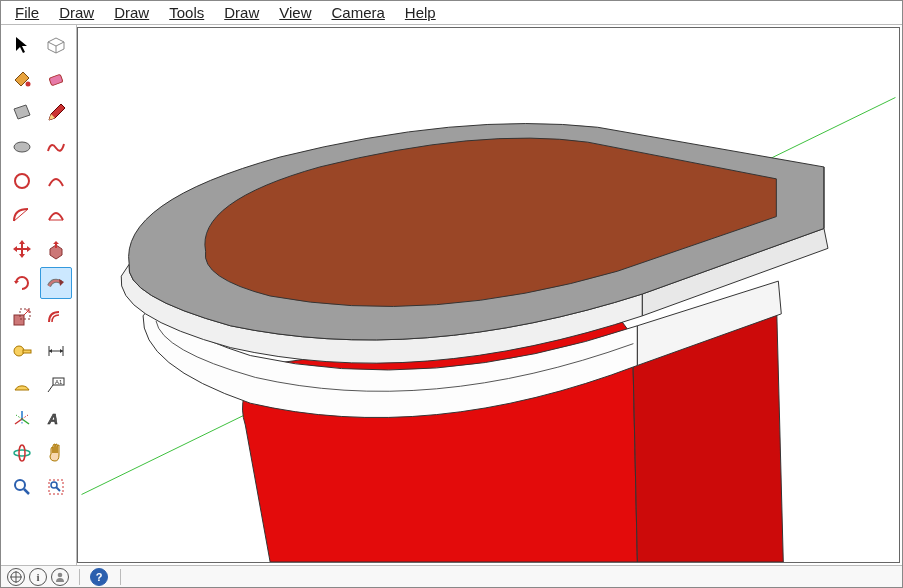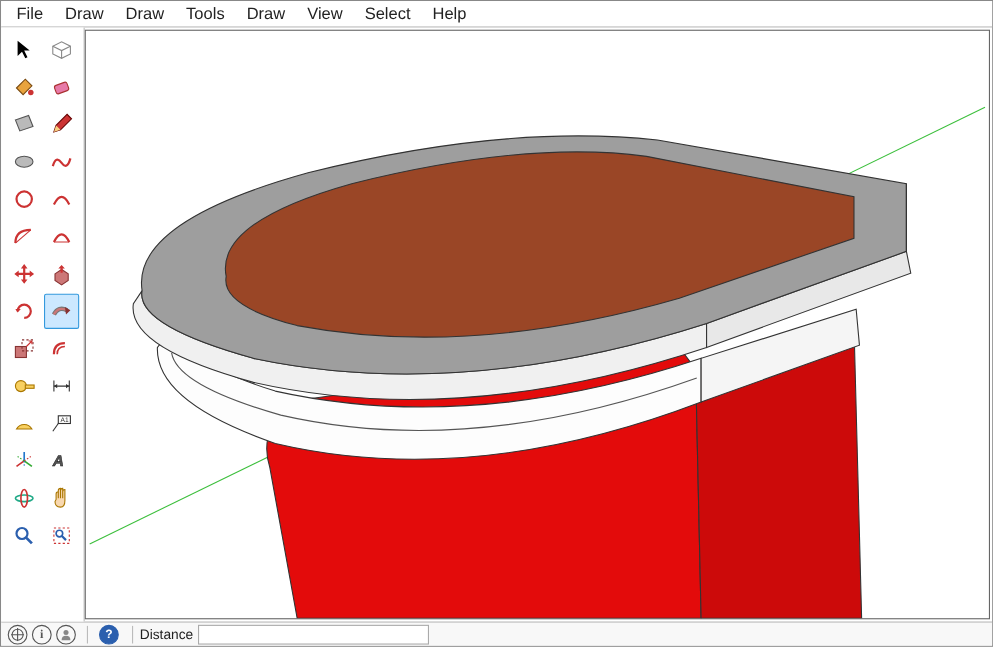--- a/index.html
+++ b/index.html
@@ -16,20 +16,21 @@
   .menubar {
     display: flex;
     gap: 0;
     padding: 2px 4px;
     background: #fff;
     border-bottom: 1px solid #bbb;
     height: 24px;
     align-items: center;
     font-size: 15px;
     color: #222;
+    text-decoration: underline;
   }
   .menubar .menu-item {
     padding: 2px 10px;
     cursor: default;
   }
   .main-area {
     display: flex;
     height: calc(100% - 24px - 22px);
   }
   .toolbar {
@@ -127,21 +128,21 @@
 </head>
 <body>
 
 <div class="menubar">
   <div class="menu-item">File</div>
   <div class="menu-item">Draw</div>
   <div class="menu-item">Draw</div>
   <div class="menu-item">Tools</div>
   <div class="menu-item">Draw</div>
   <div class="menu-item">View</div>
-  <div class="menu-item">Select</div>
+  <div class="menu-item">Camera</div>
   <div class="menu-item">Help</div>
 </div>
 
 <div class="main-area">
 
   <div class="toolbar">
 
     <div class="tool-row">
       <div class="tool-btn">
         <svg width="20" height="20" viewBox="0 0 20 20">
@@ -424,17 +425,13 @@
     <div class="status-icon">
       <svg width="12" height="12" viewBox="0 0 12 12">
           <circle cx="6" cy="4" r="2.3" fill="#888"></circle>
           <path d="M2 11 Q2 7 6 7 Q10 7 10 11 Z" fill="#888"></path>
         </svg>
     </div>
     <div class="status-divider"></div>
     <div class="status-icon help">?</div>
   </div>
   <div class="status-divider"></div>
-  <div class="status-distance">
-    <span>Distance</span>
-    <input class="distance-input" value="" style="">
-  </div>
 </div>
 
 </body></html>

